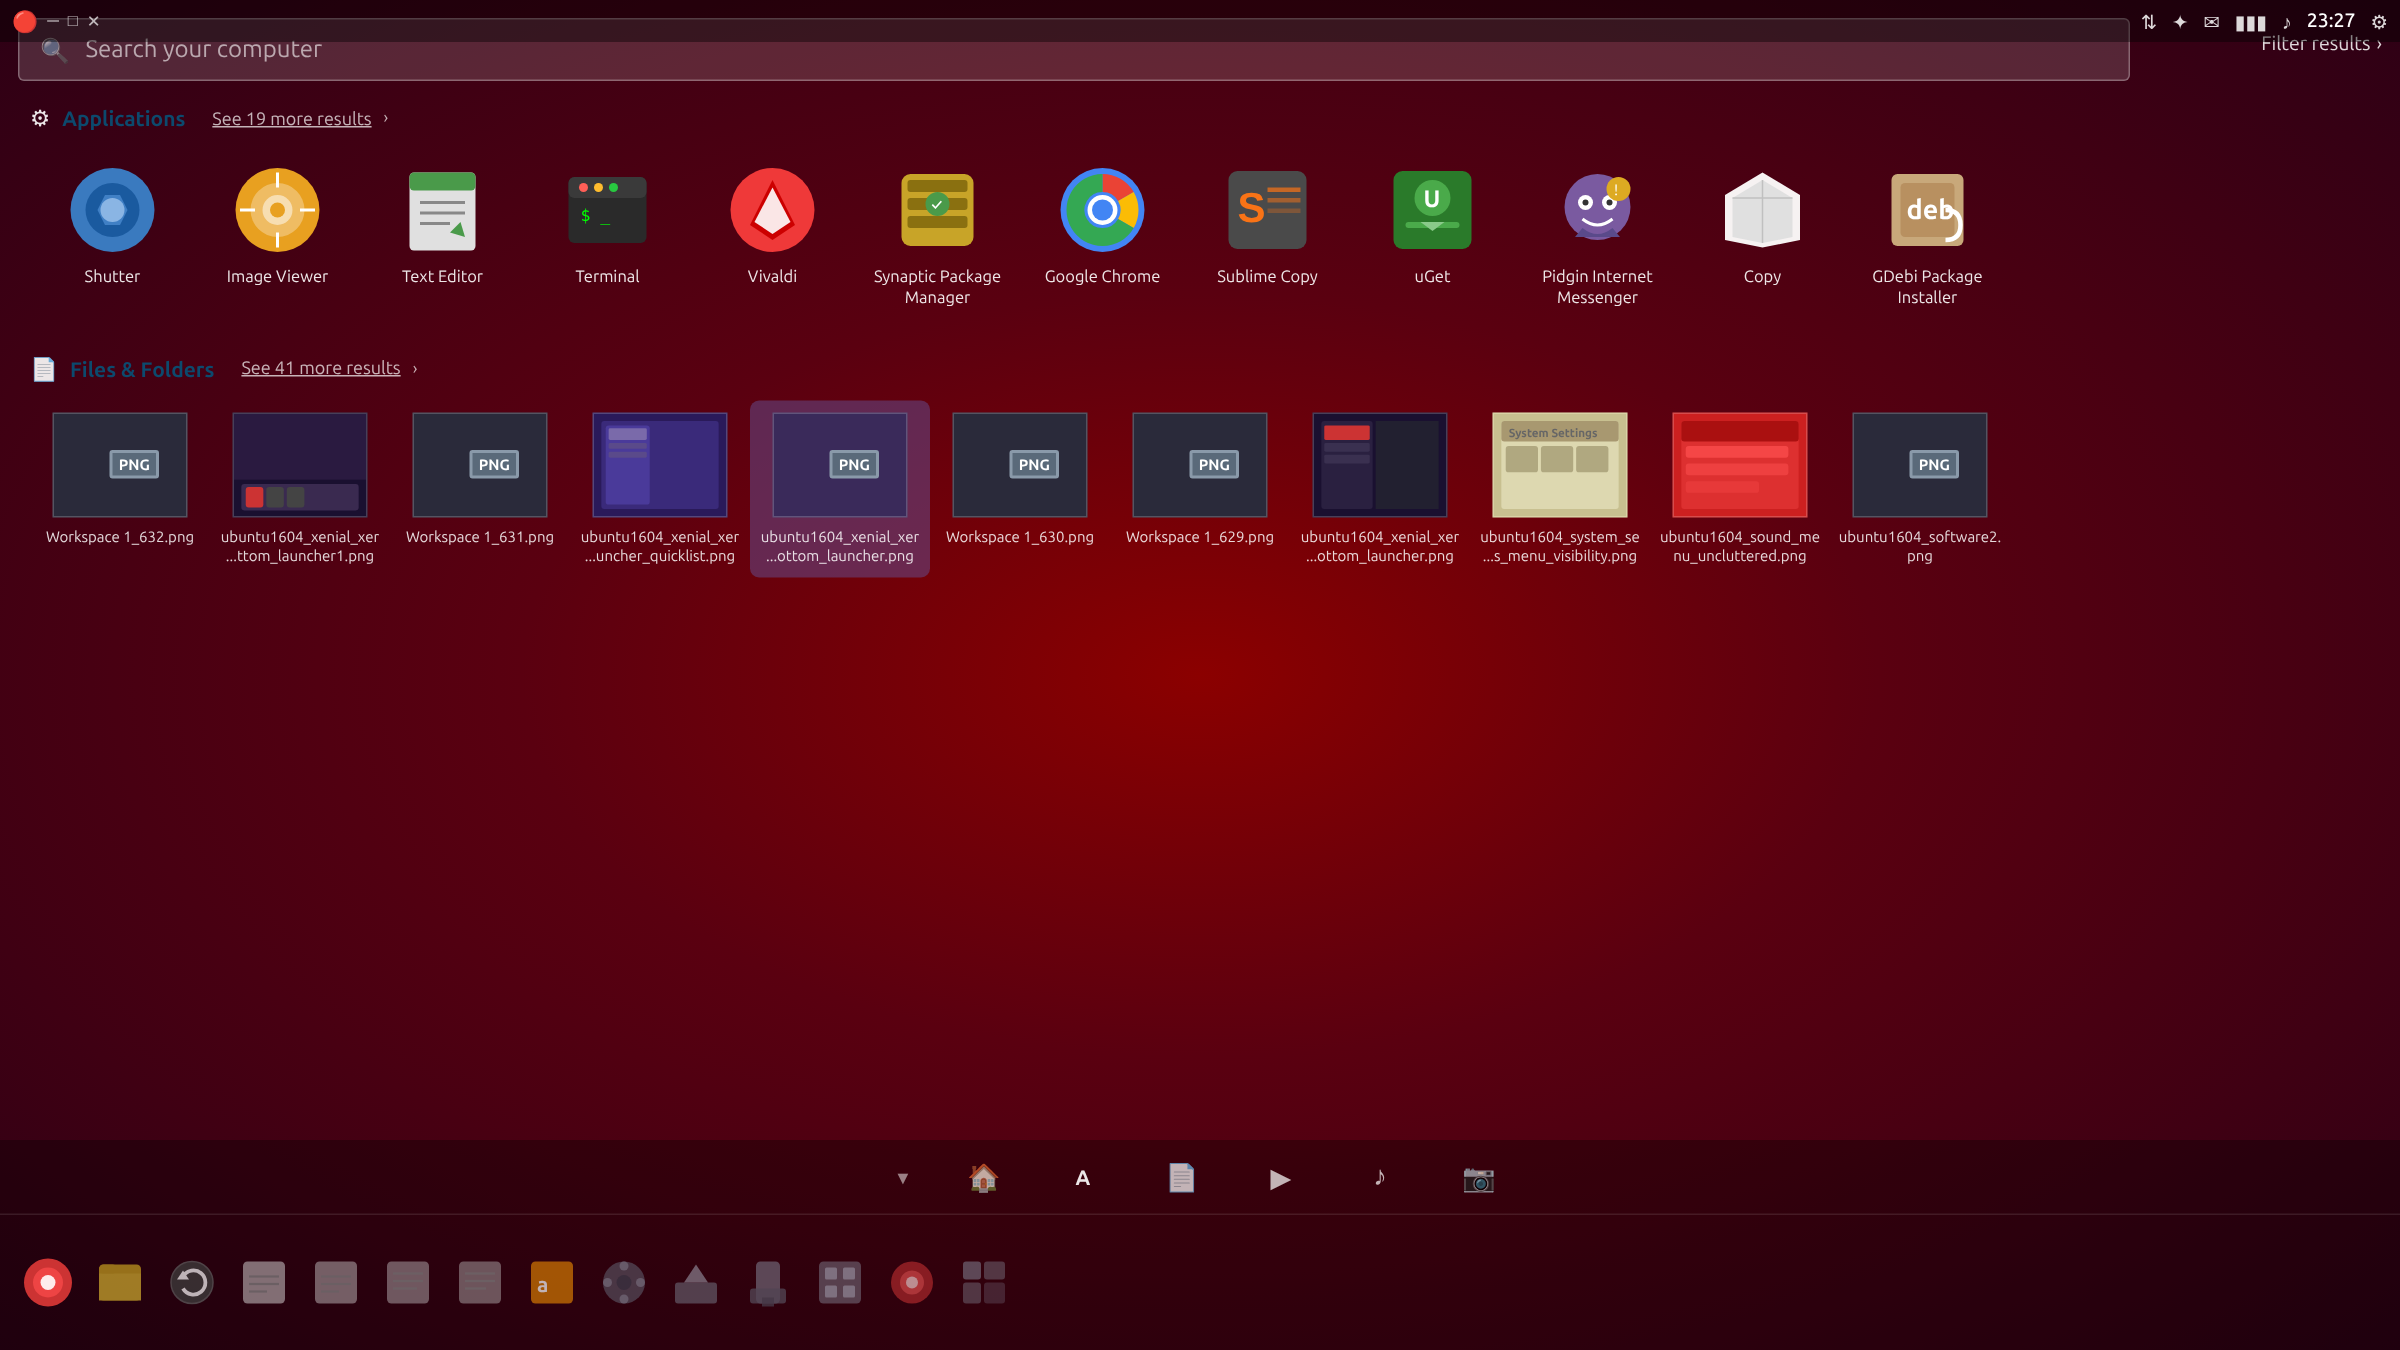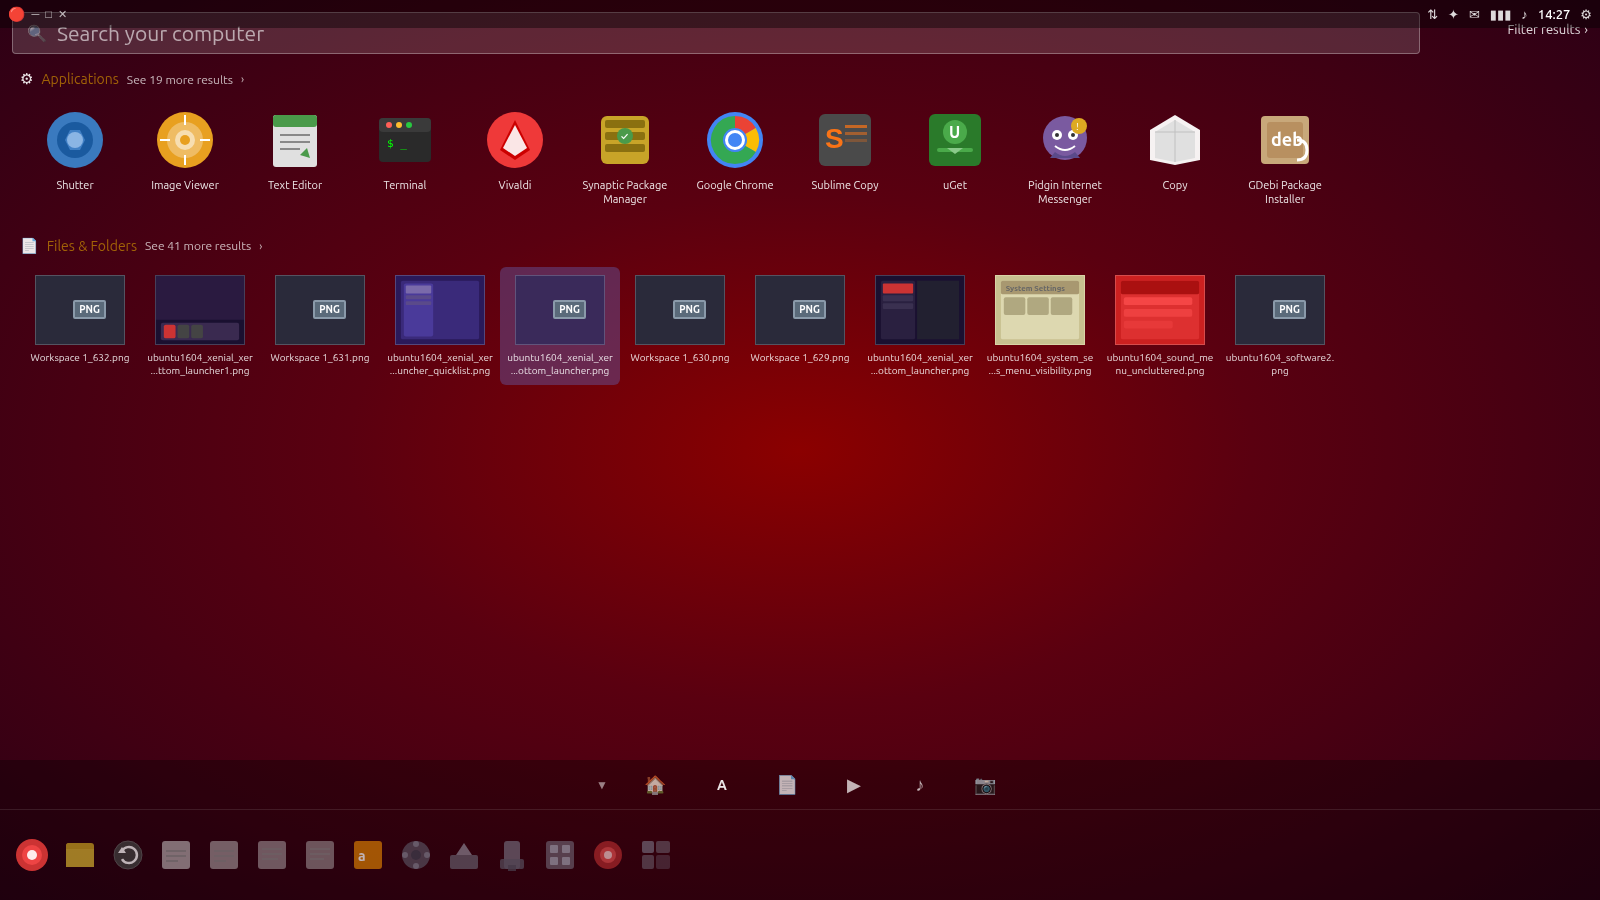--- a/index.html
+++ b/index.html
@@ -39,21 +39,21 @@
       display: flex;
       align-items: center;
       padding: 0 14px;
       gap: 10px;
     }
     .search-bar input {
       background: transparent;
       border: none;
       outline: none;
       color: rgba(255,255,255,0.8);
-      font-size: 21px;
+      font-size: 16px;
       flex: 1;
       font-family: Ubuntu, sans-serif;
     }
     .search-bar input::placeholder { color: rgba(255,255,255,0.6); }
     .filter-results {
       position: absolute;
       top: 22px; right: 12px;
       font-size: 13px;
       color: rgba(255,255,255,0.85);
       cursor: pointer;
@@ -70,22 +70,22 @@
 
     
     .section-header {
       display: flex;
       align-items: center;
       gap: 8px;
       margin-bottom: 12px;
       font-size: 13px;
     }
     .section-icon { font-size: 15px; opacity: 0.9; }
-    .section-title { font-size: 14px; font-weight: normal; color: #a16207; }
-    .see-more { color: rgba(255,255,255,0.7); font-size: 12px; cursor: pointer; margin-left: 0; }
+    .section-title { font-size: 14px; font-weight: bold; color: #0c4a6e; }
+    .see-more { color: rgba(255,255,255,0.7); font-size: 12px; cursor: pointer; margin-left: 10px; text-decoration: underline; }
     .see-more-arrow { font-size: 11px; color: rgba(255,255,255,0.7); }
 
     
     .app-grid {
       display: flex;
       flex-wrap: nowrap;
       gap: 0px;
       margin-bottom: 20px;
     }
     .app-item {
@@ -232,21 +232,21 @@
     <span style="font-size:11px; opacity:0.7;">─</span>
     <span style="font-size:11px; opacity:0.7;">□</span>
     <span style="font-size:11px; opacity:0.7;">✕</span>
   </div>
   <div class="top-bar-right">
     <span class="tray-icon">⇅</span>
     <span class="tray-icon">✦</span>
     <span class="tray-icon">✉</span>
     <span class="tray-icon">▮▮▮</span>
     <span class="tray-icon">♪</span>
-    <span class="time-label">14:27</span>
+    <span class="time-label">23:27</span>
     <span class="tray-icon">⚙</span>
   </div>
 </div>
 
 <div class="search-bar">
   <span style="color:rgba(255,255,255,0.6); font-size:16px;">🔍</span>
   <input type="text" placeholder="Search your computer" style="">
 </div>
 <div class="filter-results">
   <span>Filter results</span>

